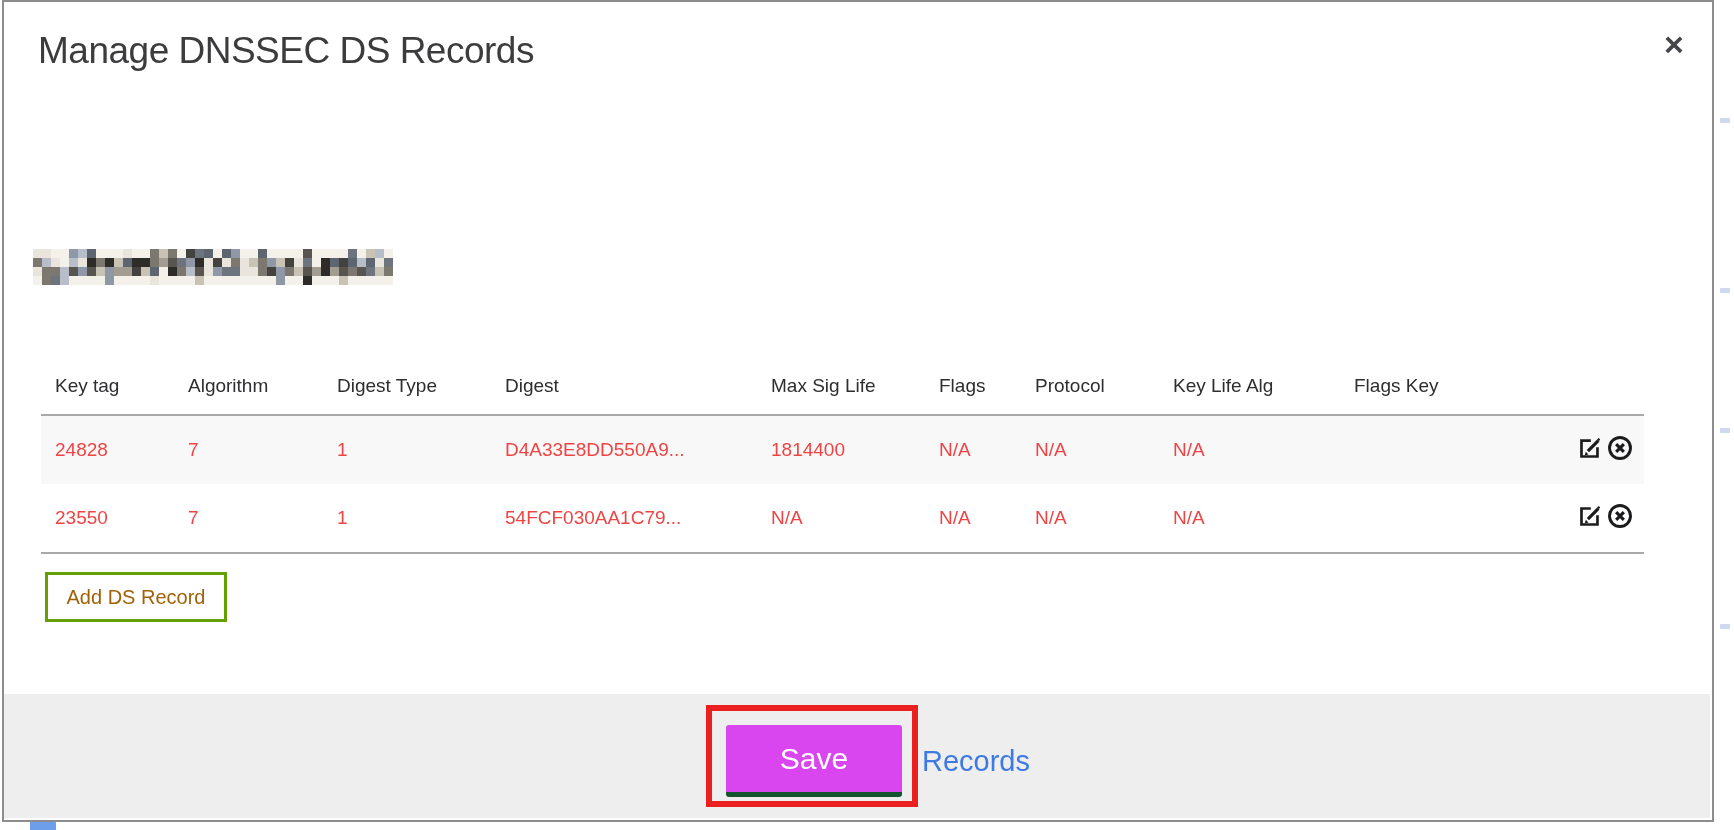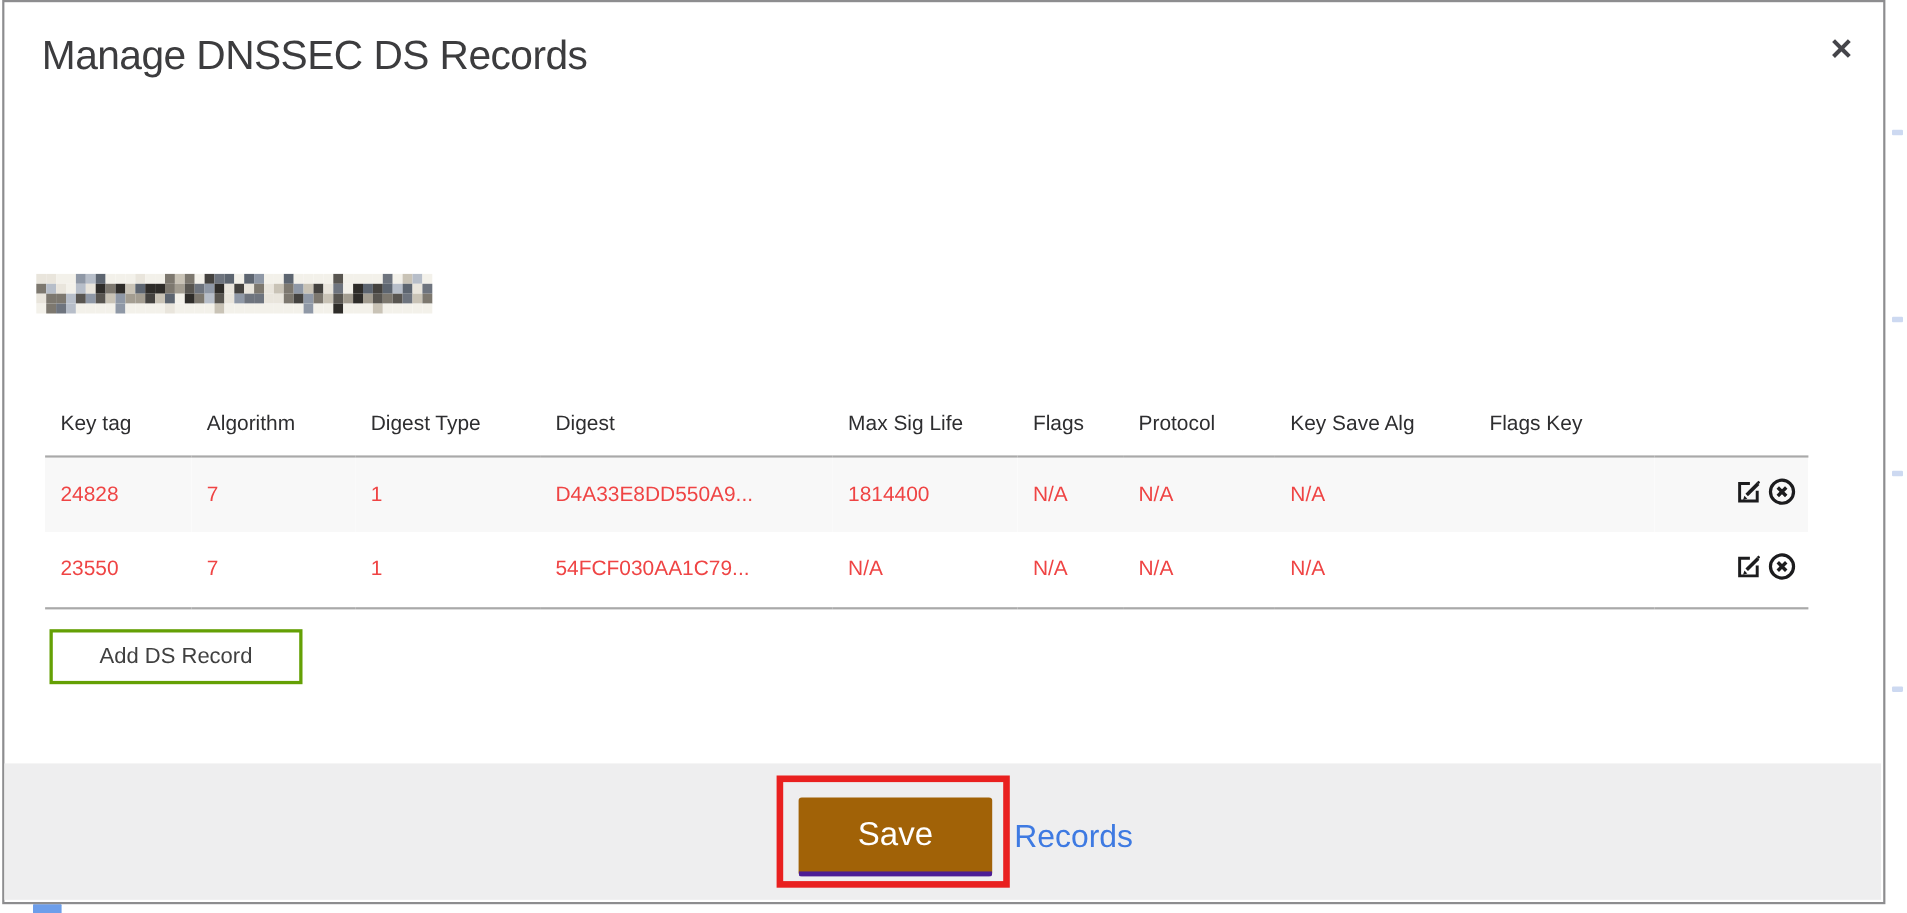--- a/index.html
+++ b/index.html
@@ -23,30 +23,30 @@
   .ds-table{position:absolute;left:41px;top:358px;width:1603px;border-collapse:collapse;
             table-layout:fixed;font-size:19px;}
   .ds-table th{font-weight:400;text-align:left;padding:0 0 0 14px;height:56px;color:#2e2e30;
                border-bottom:2px solid #a9a9a9;white-space:nowrap;}
   .ds-table td{padding:0 0 0 14px;height:68px;color:#ef4444;white-space:nowrap;overflow:hidden;}
   .ds-table tbody tr:first-child{background:#f8f8f8;}
   .ds-table tbody tr:last-child td{border-bottom:2px solid #a9a9a9;}
   .actions-cell{text-align:right;padding-right:10px !important;}
   .row-icon{display:inline-block;vertical-align:middle;cursor:pointer;margin-left:2px;}
   
-  .add-btn{position:absolute;left:45px;top:572px;width:230px;height:50px;background:#fff;
-           border:3px solid #64a004;color:#404040;font-size:20px;display:flex;align-items:center;
+  .add-btn{position:absolute;left:45px;top:572px;width:182px;height:50px;background:#fff;
+           border:3px solid #64a004;color:#a16207;font-size:20px;display:flex;align-items:center;
            justify-content:center;cursor:pointer;box-sizing:border-box;
            font-family:"Liberation Sans", sans-serif;}
   
   .footer{position:absolute;left:4px;top:694px;width:1706px;height:124px;background:#eeeeef;}
   .annotation-box{position:absolute;left:706px;top:705px;width:212px;height:102px;
                   border:6px solid #e9201f;box-sizing:border-box;}
-  .save-btn{position:absolute;left:726px;top:725px;width:176px;height:72px;background:#a16207;
-            border:none;border-bottom:5px solid #4c1d95;border-radius:3px;color:#fff;
+  .save-btn{position:absolute;left:726px;top:725px;width:176px;height:72px;background:#d946ef;
+            border:none;border-bottom:5px solid #14532d;border-radius:3px;color:#fff;
             font-size:30px;cursor:pointer;box-sizing:border-box;
             font-family:"Liberation Sans", sans-serif;}
   .cancel-link{position:absolute;left:922px;top:745px;font-size:29px;color:#3e7ae2;
                cursor:pointer;text-decoration:none;}
 </style>
 </head>
 <body>
 
 <div class="stage">
 
@@ -80,21 +80,21 @@
     </colgroup>
     <thead>
         <tr id="ds-head">
           <th>Key tag</th>
           <th>Algorithm</th>
           <th>Digest Type</th>
           <th>Digest</th>
           <th>Max Sig Life</th>
           <th>Flags</th>
           <th>Protocol</th>
-          <th>Key Save Alg</th>
+          <th>Key Life Alg</th>
           <th>Flags Key</th>
           <th></th>
         </tr>
       </thead>
     <tbody id="ds-body">
         <tr>
           <td>24828</td>
           <td>7</td>
           <td>1</td>
           <td>D4A33E8DD550A9...</td>

